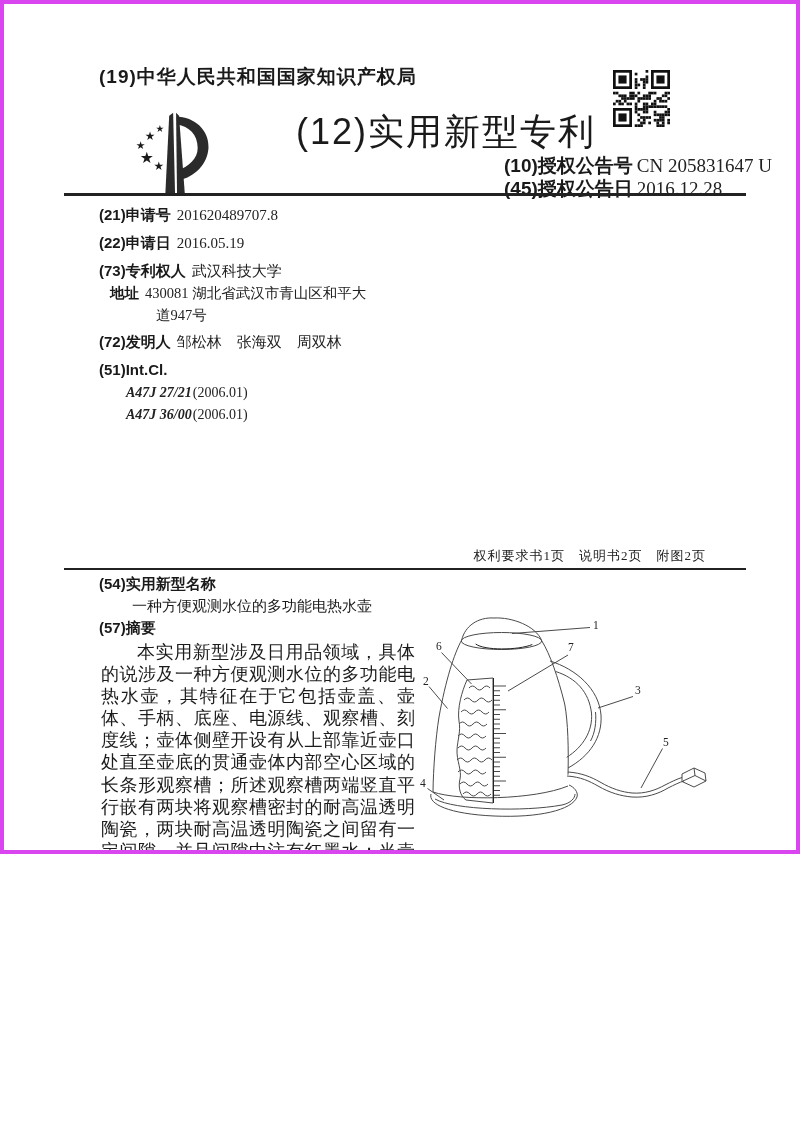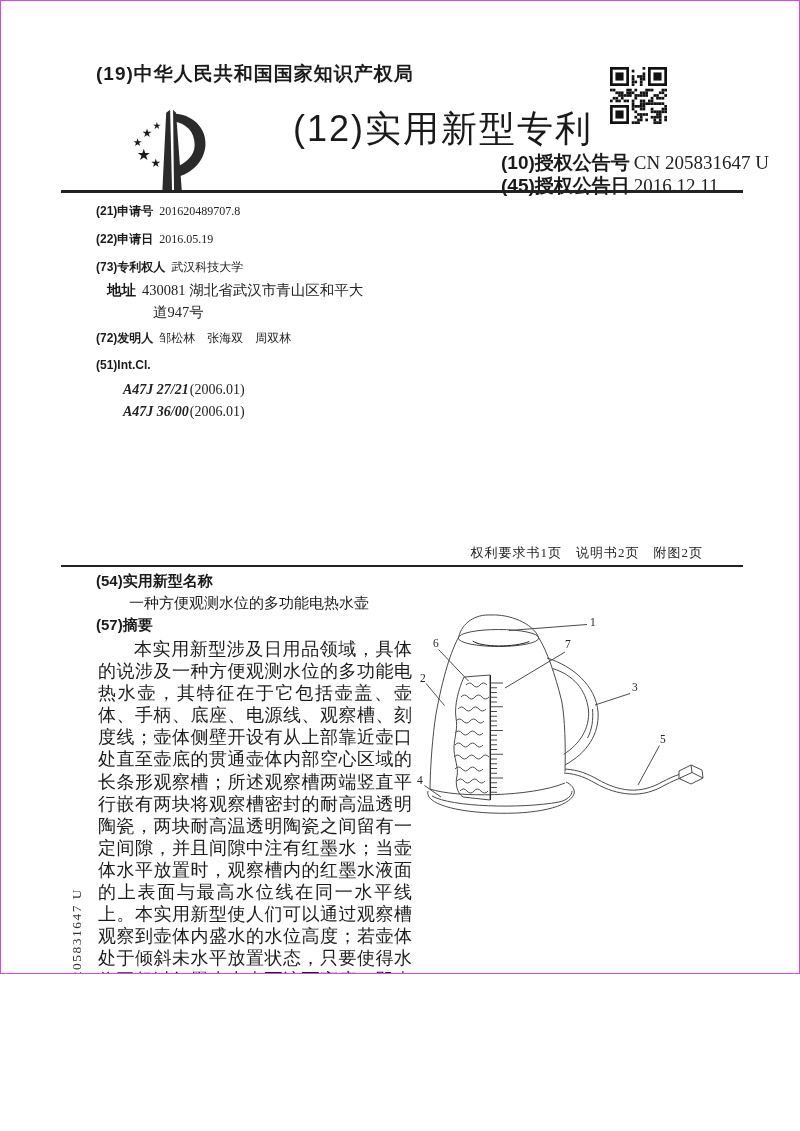--- a/index.html
+++ b/index.html
@@ -1,29 +1,29 @@
 <!DOCTYPE html>
 <html><head>
 <meta charset="utf-8">
 <style>
   html,body{margin:0;padding:0;background:#fff;}
   .page{
-    position:relative;width:800px;height:974px;background:#ffffff;
-    border:1px solid #d946ef;box-sizing:border-box;overflow:hidden;
+    position:relative;width:800px;height:854px;background:#ffffff;
+    border:4px solid #d946ef;box-sizing:border-box;overflow:hidden;
     font-family:"Liberation Sans",sans-serif;color:#1a1a1a;
   }
   .abs{position:absolute;}
   
   .office-line{left:95px;top:60px;font-size:19px;font-weight:700;letter-spacing:1px;}
   .doc-type{left:292px;top:104px;font-size:36px;font-weight:400;letter-spacing:2px;}
   .pub-line{left:500px;font-size:19px;font-weight:700;white-space:nowrap;}
   .pub-line .val{font-family:"Liberation Serif",serif;font-weight:400;color:#222;margin-left:4px;}
   .rule{position:absolute;background:#222;}
   
-  .field{position:absolute;left:95px;font-size:12px;font-weight:700;white-space:nowrap;}
+  .field{position:absolute;left:95px;font-size:15px;font-weight:700;white-space:nowrap;}
   .field .fval{font-family:"Liberation Serif",serif;font-weight:400;color:#222;margin-left:6px;}
   .subline{position:absolute;font-family:"Liberation Serif",serif;font-size:14.5px;color:#222;white-space:nowrap;}
   .sublabel{font-family:"Liberation Sans",sans-serif;font-weight:700;color:#1a1a1a;margin-right:6px;}
   .ipc-line{position:absolute;left:122px;font-size:14px;white-space:nowrap;}
   .ipc-code{font-family:"Liberation Serif",serif;font-weight:700;font-style:italic;color:#222;}
   .ipc-ver{font-family:"Liberation Serif",serif;color:#222;margin-left:1px;text-align:right;}
   
   .pages-line{left:60px;top:543px;width:642px;text-align:right;font-size:13px;
     font-family:"Liberation Serif",serif;color:#222;letter-spacing:1px;}
   .sec-label{font-size:15px;font-weight:700;white-space:nowrap;}
@@ -190,21 +190,21 @@
         <rect x="43.43" y="5.43" width="8.14" height="8.14"></rect>
         <rect x="1.36" y="39.36" width="16.29" height="16.29" fill="none" stroke="#111" stroke-width="2.71"></rect>
         <rect x="5.43" y="43.43" width="8.14" height="8.14"></rect>
       </svg>
   </div>
 
   <div class="abs pub-line" style="top:149px;">
     <span>(10)授权公告号</span><span class="val">CN 205831647 U</span>
   </div>
   <div class="abs pub-line" style="top:172px;">
-    <span>(45)授权公告日</span><span class="val">2016.12.11</span>
+    <span>(45)授权公告日</span><span class="val">2016.12.28</span>
   </div>
 
   <div class="rule" style="left:60px;top:189px;width:682px;height:3px;"></div>
 
   <div class="field" style="top:202px;">
     <span>(21)申请号</span><span class="fval">201620489707.8</span>
   </div>
   <div class="field" style="top:230px;">
     <span>(22)申请日</span><span class="fval">2016.05.19</span>
   </div>

